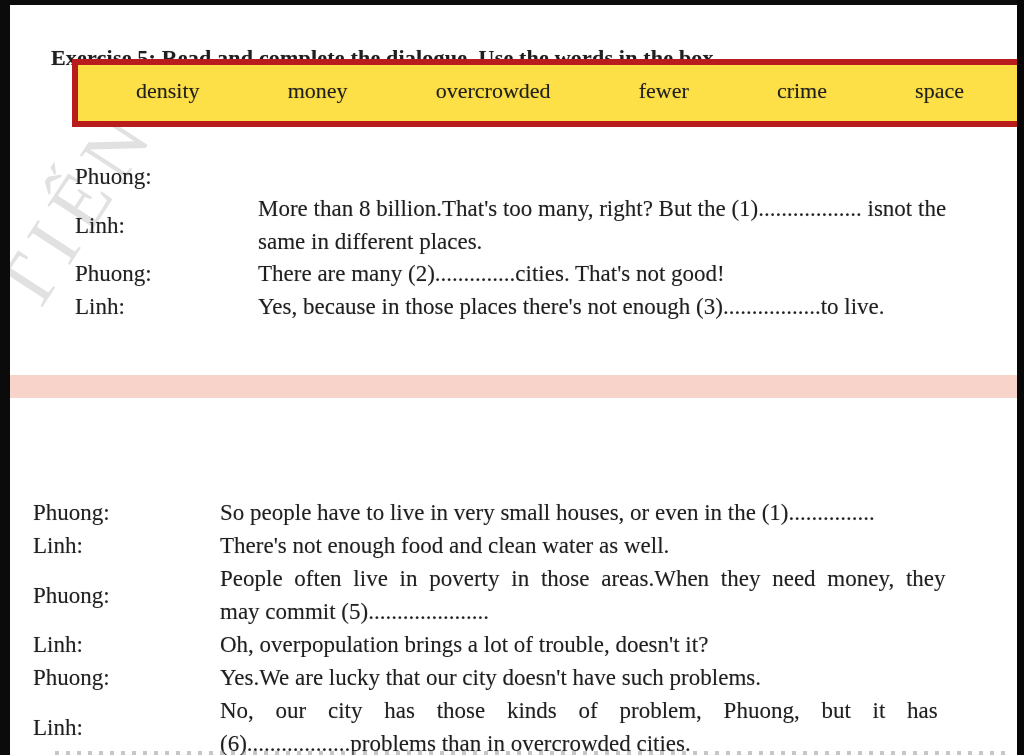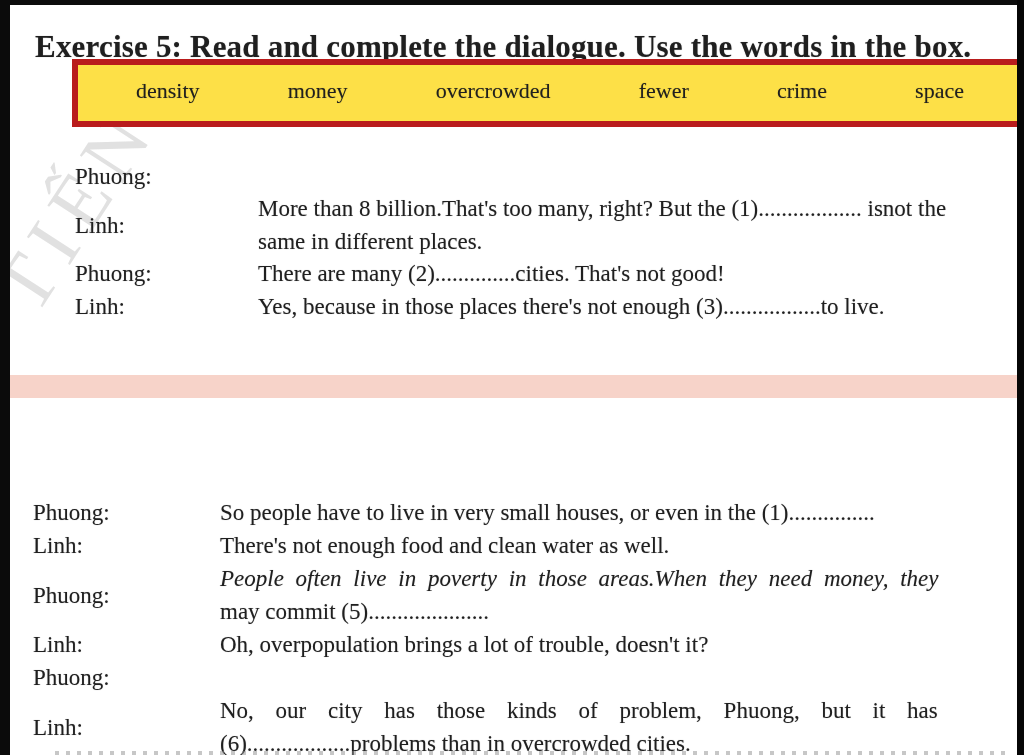--- a/index.html
+++ b/index.html
@@ -23,22 +23,22 @@
   
   .watermark{
     position:absolute;left:14px;top:258px;
     transform:rotate(-57deg);transform-origin:0 50%;
     font-size:78px;letter-spacing:12px;
     color:#bdbdbd;opacity:.45;
     font-family:"Liberation Serif", serif;
     pointer-events:none;white-space:nowrap;
   }
   .title{
-    position:absolute;left:35px;top:29px;margin:0;
-    font-size:31px;font-weight:bold;
+    position:absolute;left:35px;top:29px;margin:16px;
+    font-size:22px;font-weight:bold;
     white-space:nowrap;letter-spacing:.2px;
     text-shadow:0 0 1px rgba(0,0,0,.35);
   }
   .word-box{
     position:absolute;left:72px;top:59px;width:988px;height:68px;
     border:6px solid #b91c1c;box-sizing:border-box;
     background:#fde047;
   }
   .word-box .words{
     display:flex;justify-content:space-between;
@@ -50,21 +50,21 @@
   .dialogue .row{display:flex;align-items:center;}
   .dialogue .speaker{flex:none;}
   .dialogue .lines{flex:1;min-width:0;}
   .dialogue .line{white-space:nowrap;}
   .sec1{left:75px;top:161px;width:915px;font-size:23px;}
   .sec1 .speaker{width:183px;}
   .sec1 .line,.sec1 .speaker{line-height:32.4px;}
   .sec2{left:33px;top:496px;width:962px;font-size:23px;}
   .sec2 .speaker{width:187px;}
   .sec2 .line,.sec2 .speaker{line-height:33px;}
-  .justify-mild{word-spacing:6px;font-style:italic;}
+  .justify-mild{word-spacing:6px;}
   .justify-strong{word-spacing:16px;font-family:Liberation Serif, serif;}
   .pink-band{
     position:absolute;left:10px;right:7px;top:375px;height:23px;
     background:#f7d3c9;
   }
 </style>
 </head>
 <body>
 
 <div class="page">
@@ -132,20 +132,23 @@
       </div>
     </div>
     <div class="row">
       <div class="speaker">Linh:</div>
       <div class="lines">
         <div class="line">Oh, overpopulation brings a lot of trouble, doesn't it?</div>
       </div>
     </div>
     <div class="row">
       <div class="speaker">Phuong:</div>
+      <div class="lines">
+        <div class="line">Yes.We are lucky that our city doesn't have such problems.</div>
+      </div>
     </div>
     <div class="row">
       <div class="speaker">Linh:</div>
       <div class="lines">
         <div class="line justify-strong">No, our city has those kinds of problem, Phuong, but it has</div>
         <div class="line">(6)..................problems than in overcrowded cities.</div>
       </div>
     </div>
   </div>
 

